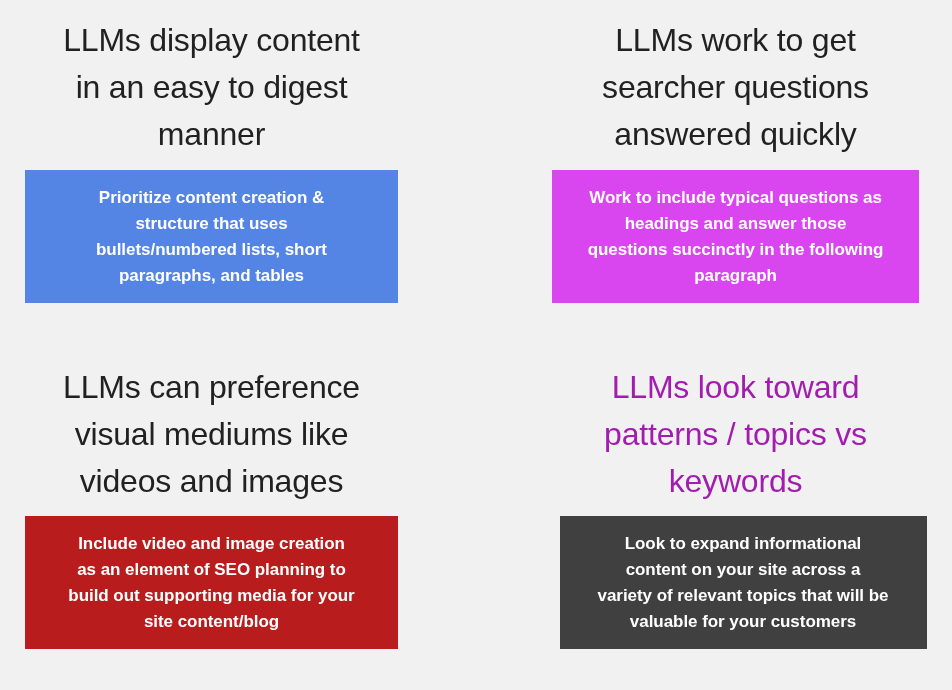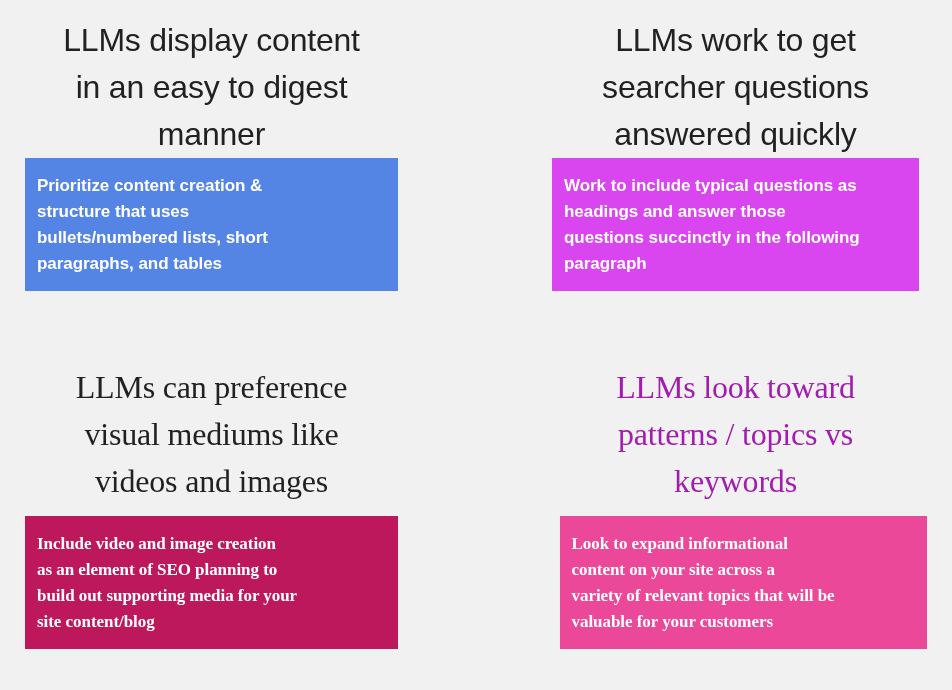--- a/index.html
+++ b/index.html
@@ -27,43 +27,43 @@
     box-sizing: border-box;
     display: flex;
     flex-direction: column;
     align-items: center;
   }
   
   .quadrant.col-left   { padding-left: 25px;  padding-right: 78px; }
   .quadrant.col-right  { padding-left: 76px;  padding-right: 33px; }
 
   .quadrant.row-top    { padding-top: 17px; }
-  .quadrant.row-bottom { padding-top: 19px; font-family: Liberation Serif, serif; }
+  .quadrant.row-bottom { padding-top: 19px; }
 
   .q-heading {
     width: 100%;
     margin: 0;
     text-align: center;
     color: #212121;
     font-size: 32px;
     line-height: 47px;
     font-weight: 400;
     letter-spacing: -0.2px;
     white-space: pre-line;
   }
-  .quadrant.row-top .q-heading  { }
+  .quadrant.row-top .q-heading  { margin-bottom: 12px; }
   .quadrant.row-bottom .q-heading { margin-bottom: 11px; }
 
   .q-card {
     width: 100%;
     background: #5484e4;
     color: #ffffff;
     box-sizing: border-box;
     padding: 15px 12px 14px 12px;
-    text-align: left;
+    text-align: center;
     font-size: 17px;
     line-height: 26px;
     font-weight: 700;
     letter-spacing: -0.05px;
     white-space: pre-line;
   }
   .quadrant.row-top .q-card    { min-height: 130px; }
   .quadrant.row-bottom .q-card { min-height: 127px; }
 </style>
 </head>
@@ -88,29 +88,29 @@
     <div class="q-card" style="background: #d946ef; color: rgb(255, 255, 255);">Work to include typical questions as
 headings and answer those
 questions succinctly in the following
 paragraph</div>
   </div>
 
   <div class="quadrant col-left row-bottom">
     <h2 class="q-heading" style="color: rgb(33, 33, 33);">LLMs can preference
 visual mediums like
 videos and images</h2>
-    <div class="q-card" style="background: #be185d; color: rgb(255, 255, 255);">Include video and image creation
+    <div class="q-card" style="background: #b91c1c; color: rgb(255, 255, 255);">Include video and image creation
 as an element of SEO planning to
 build out supporting media for your
 site content/blog</div>
   </div>
 
   <div class="quadrant col-right row-bottom">
     <h2 class="q-heading" style="color: #a21caf;">LLMs look toward
 patterns / topics vs
 keywords</h2>
-    <div class="q-card" style="background: #ec4899; color: rgb(255, 255, 255); margin-left: 15px;">Look to expand informational
+    <div class="q-card" style="background: #404040; color: rgb(255, 255, 255); margin-left: 15px;">Look to expand informational
 content on your site across a
 variety of relevant topics that will be
 valuable for your customers</div>
   </div>
 
 </div>
 
 </body></html>

